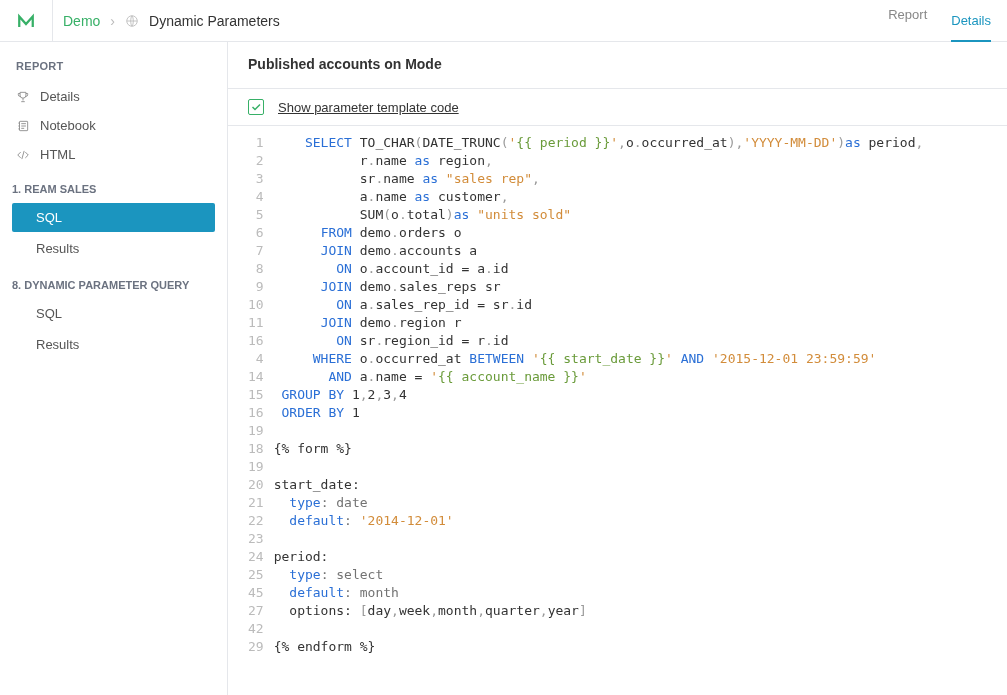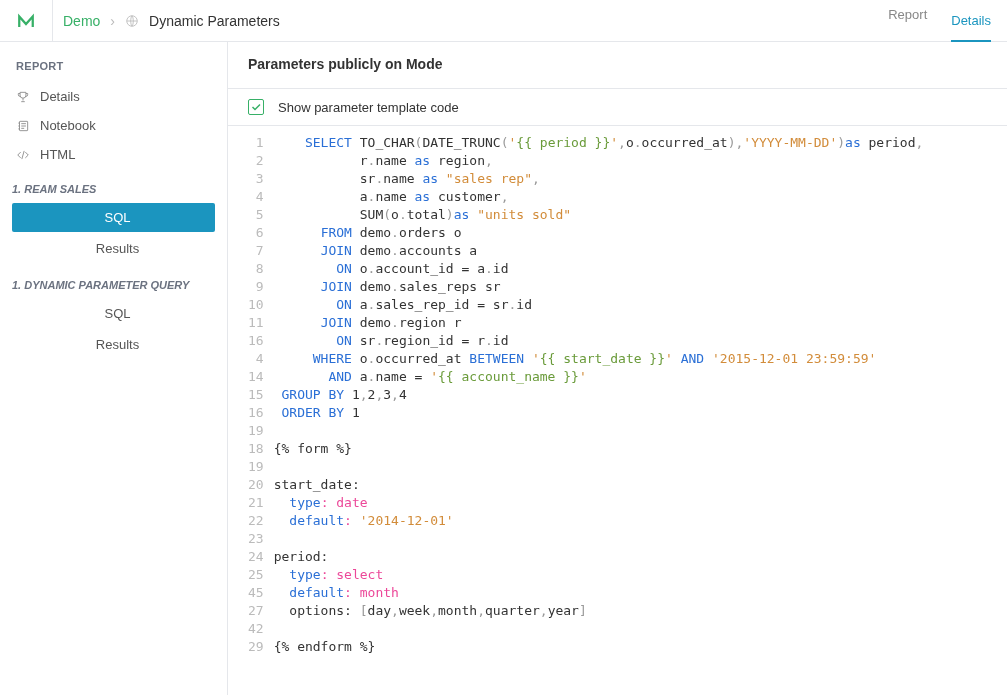--- a/index.html
+++ b/index.html
@@ -17,49 +17,49 @@
 .tab-link { color: #888; font-size: 13px; text-decoration: none; padding-bottom: 12px; }
 .tab-link.active { color: #1b95bf; font-weight: 500; border-bottom: 2px solid #1b95bf; margin-bottom: -13px; }
 .vline { width: 1px; height: 42px; background: #e5e7eb; margin-left: 6px; }
 
 .main { display: flex; height: calc(100vh - 42px); }
 .sidebar { width: 228px; border-right: 1px solid #e5e7eb; padding: 12px 0; overflow-y: auto; }
 .sidebar-header { font-size: 11px; font-weight: 700; color: #6b7280; padding: 6px 16px 10px; letter-spacing: 0.3px; }
 .sidebar-item { display: flex; align-items: center; gap: 10px; padding: 7px 16px; color: #555; cursor: pointer; font-size: 13px; }
 .sidebar-icon { width: 14px; height: 14px; display: flex; align-items: center; justify-content: center; }
 .sidebar-icon svg { stroke: #888; }
-.section-title { font-size: 11px; font-weight: 700; color: #6b7280; padding: 14px 12px 6px; font-style: italic; }
-.sub-item { padding: 7px 16px 7px 24px; margin: 2px 12px; color: #555; cursor: pointer; font-size: 13px; border-radius: 2px; text-align: center; }
+.section-title { font-size: 11px; font-weight: 700; color: #6b7280; padding: 14px 12px 6px; }
+.sub-item { padding: 7px 16px 7px 24px; margin: 2px 12px; color: #555; cursor: pointer; font-size: 13px; border-radius: 2px; }
 .sub-item.active { background: #1b95bf; color: #fff; }
 
 .content { flex: 1; display: flex; flex-direction: column; overflow: hidden; }
 .content-header { padding: 14px 20px 12px; }
 .pub-title { font-size: 14px; font-weight: 700; color: #333; margin-bottom: 4px; }
 .pub-sub { font-size: 13px; color: #888; }
 .checkbox-row { display: flex; align-items: center; gap: 14px; padding: 10px 20px; border-top: 1px solid #e5e7eb; border-bottom: 1px solid #e5e7eb; }
 .checkbox { width: 16px; height: 16px; border: 1px solid #37b067; border-radius: 2px; display: flex; align-items: center; justify-content: center; background: #fff; cursor: pointer; }
 .checkbox svg { stroke: #37b067; }
-.checkbox-label { font-size: 13px; color: #333; }
+.checkbox-label { font-size: 13px; color: #333; text-decoration: underline; }
 
 .code-area { flex: 1; display: flex; overflow: auto; font-family: "Menlo", "Consolas", monospace; font-size: 13px; line-height: 18px; padding: 8px 0; }
 .gutter { text-align: right; padding: 0 10px 0 20px; color: #bbb; user-select: none; }
 .gutter div { height: 18px; }
 .code { flex: 1; padding-right: 20px; white-space: pre; }
 .code div { height: 18px; }
 
 .kw { color: #2a6fd6; }
 .fn { color: #333; }
 .str { color: #d28c3a; }
 .tmpl { color: #6a9b3a; }
 .op { color: #333; }
 .punc { color: #999; }
 .col { color: #333; }
 .num { color: #333; }
 .yaml-key { color: #2a6fd6; }
-.yaml-val { color: #ec4899; }
+.yaml-val { color: #737373; }
 </style>
 </head>
 <body>
 
 <div class="topbar">
   <div class="topbar-left">
     <span class="logo">
       <svg viewBox="0 0 24 24" fill="none" stroke="#37b067" stroke-width="3">
           <path d="M3 20 L3 6 L12 16 L21 6 L21 20"></path>
         </svg>
@@ -109,28 +109,28 @@
             <path d="M8 7l-5 5 5 5M16 7l5 5-5 5M14 5l-4 14"></path>
           </svg>
       </span>
       <span>HTML</span>
     </div>
 
     <div class="section-title">1. REAM SALES</div>
     <div class="sub-item active">SQL</div>
     <div class="sub-item">Results</div>
 
-    <div class="section-title">1. DYNAMIC PARAMETER QUERY</div>
+    <div class="section-title">8. DYNAMIC PARAMETER QUERY</div>
     <div class="sub-item">SQL</div>
     <div class="sub-item">Results</div>
   </div>
 
   <div class="content">
     <div class="content-header">
-      <div class="pub-title">Parameters publicly on Mode</div>
+      <div class="pub-title">Published accounts on Mode</div>
     </div>
     <div class="checkbox-row">
       <div class="checkbox">
         <svg width="12" height="12" viewBox="0 0 24 24" fill="none" stroke-width="3">
             <path d="M5 12l5 5L20 7"></path>
           </svg>
       </div>
       <span class="checkbox-label">Show parameter template code</span>
     </div>
     <div class="code-area">

